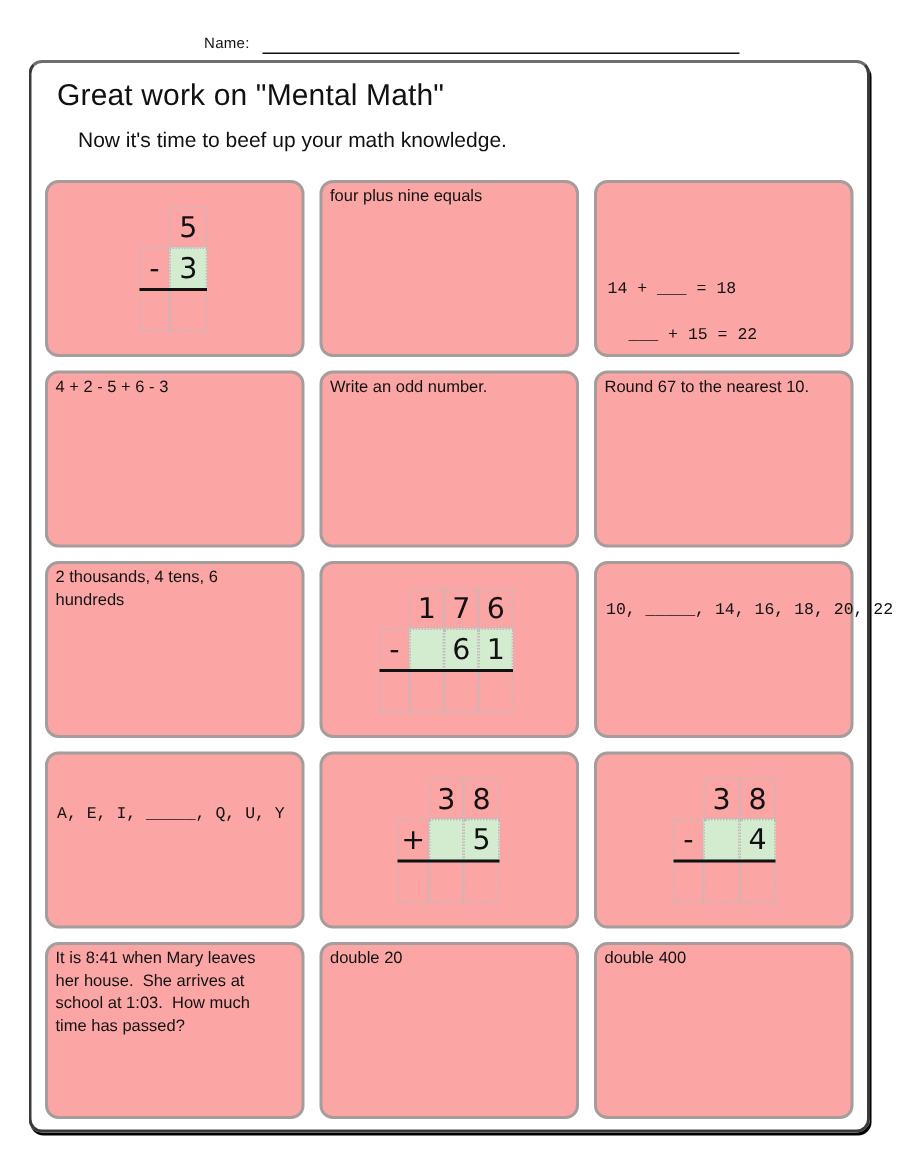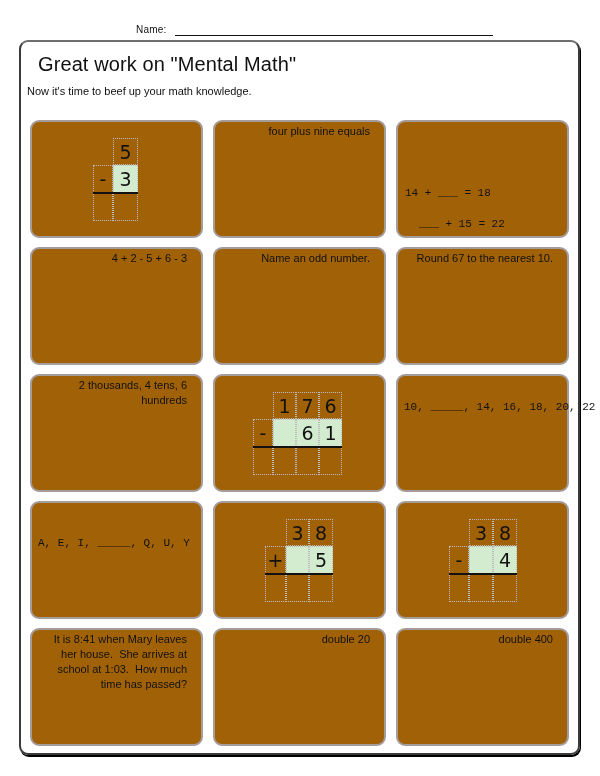--- a/index.html
+++ b/index.html
@@ -10,30 +10,30 @@
     .name-row { position: absolute; left: 0; top: 24px; width: 600px; height: 16px; }
     .name-label { position: absolute; left: 136px; top: 0; font-size: 10px; letter-spacing: 0.2px; }
     .name-line { position: absolute; left: 175px; top: 11px; width: 318px; height: 0; border-top: 1px solid #111; }
 
     .frame {
       position: absolute; left: 19px; top: 40px; width: 557px; height: 711px;
       border: 2px solid #3a3a3a; border-top-color: #6e6e6e;
       border-radius: 9px; box-shadow: 1px 2px 0 #000;
     }
     .title { position: absolute; left: 38px; top: 53px; font-size: 20px; letter-spacing: 0.1px; white-space: nowrap; }
-    .subtitle { position: absolute; left: 27px; top: 85px; font-size: 11px; white-space: nowrap; }
+    .subtitle { position: absolute; left: 52px; top: 85px; font-size: 14px; white-space: nowrap; }
 
     .grid {
       position: absolute; left: 30px; top: 120px;
       display: grid; grid-template-columns: 173px 173px 173px; column-gap: 10px;
       grid-template-rows: 118px 118px 118px 118px 118px; row-gap: 9px;
     }
     .card {
       position: relative; box-sizing: border-box;
-      border: 2px solid #a59c9c; border-radius: 9px; background: #a16207; text-align: right;
+      border: 2px solid #a59c9c; border-radius: 9px; background: #fca5a5;
     }
     .card-text {
       position: absolute; left: 5px; top: 2px; width: 150px;
       font-size: 11px; line-height: 15px; white-space: pre-wrap;
     }
     .line-abs { position: absolute; font-size: 11px; line-height: 15px; white-space: pre; font-family: Liberation Mono, monospace; }
 
     .vgrid { position: absolute; display: grid; grid-template-rows: 27px 28px 28px; }
     .cell {
       box-sizing: border-box; border: 1px dotted #bcbcbc;
@@ -77,21 +77,21 @@
   <div class="card">
     <div class="line-abs" style="left:7px; top:64px;">14 + ___ = 18</div>
     <div class="line-abs" style="left:21px; top:95px;">___ + 15 = 22</div>
   </div>
 
   <div class="card">
     <div class="card-text">4 + 2 - 5 + 6 - 3</div>
   </div>
 
   <div class="card">
-    <div class="card-text">Name an odd number.</div>
+    <div class="card-text">Write an odd number.</div>
   </div>
 
   <div class="card">
     <div class="card-text">Round 67 to the nearest 10.</div>
   </div>
 
   <div class="card">
     <div class="card-text">2 thousands, 4 tens, 6 hundreds</div>
   </div>
 

